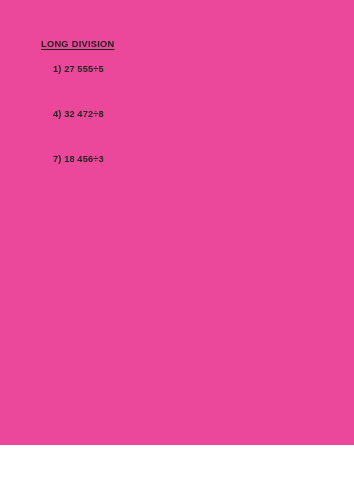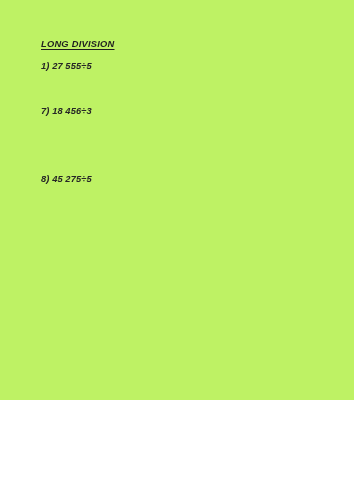--- a/index.html
+++ b/index.html
@@ -4,25 +4,24 @@
 <title>Long Division Worksheet</title>
 <style>
   html, body {
     margin: 0;
     padding: 0;
     background: #ffffff;
   }
   .page {
     position: relative;
     width: 354px;
-    height: 400px;
-    background: #bef264;
+    height: 445px;
+    background: #ec4899;
     overflow: hidden;
     font-family: "Liberation Sans", "DejaVu Sans", sans-serif;
-    font-style: italic;
     -webkit-font-smoothing: antialiased;
   }
   .doc-body {
     position: absolute;
     left: 41px;
     top: 38px;
     right: 18px;
   }
   .doc-title {
     font-size: 9.3px;
@@ -30,21 +29,21 @@
     color: #1f1f1f;
     letter-spacing: 0.25px;
     text-decoration: underline;
     text-underline-offset: 2px;
     line-height: 13px;
     margin: 0 0 9px 0;
     white-space: nowrap;
   }
   .problem-list {
     list-style: none;
-    margin: 0;
+    margin: 12px;
     padding: 0;
   }
   .problem-item {
     font-size: 9.3px;
     font-weight: bold;
     color: #262626;
     line-height: 13px;
     letter-spacing: 0.1px;
     white-space: nowrap;
     margin: 0 0 32px 0;
@@ -59,18 +58,18 @@
 </head>
 <body>
 
 <div class="page">
   <div class="doc-body">
 
     <h1 class="doc-title">LONG DIVISION</h1>
 
     <ol class="problem-list">
       <li class="problem-item">1) 27 555÷5</li>
+      <li class="problem-item">4) 32 472÷8</li>
       <li class="problem-item gap-large">7) 18 456÷3</li>
-      <li class="problem-item">8) 45 275÷5</li>
     </ol>
 
   </div>
 </div>
 
 </body></html>

